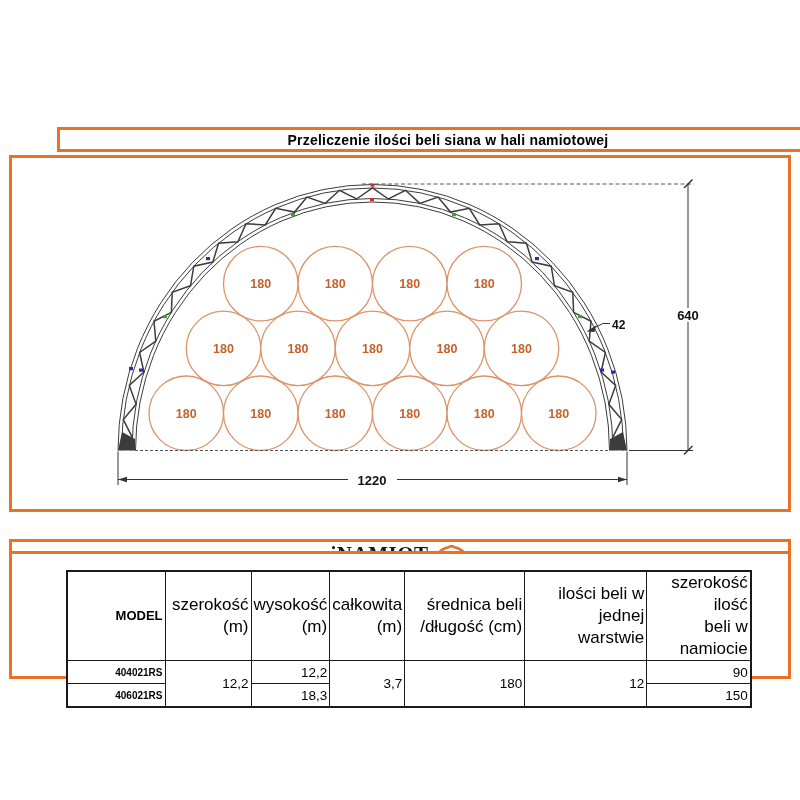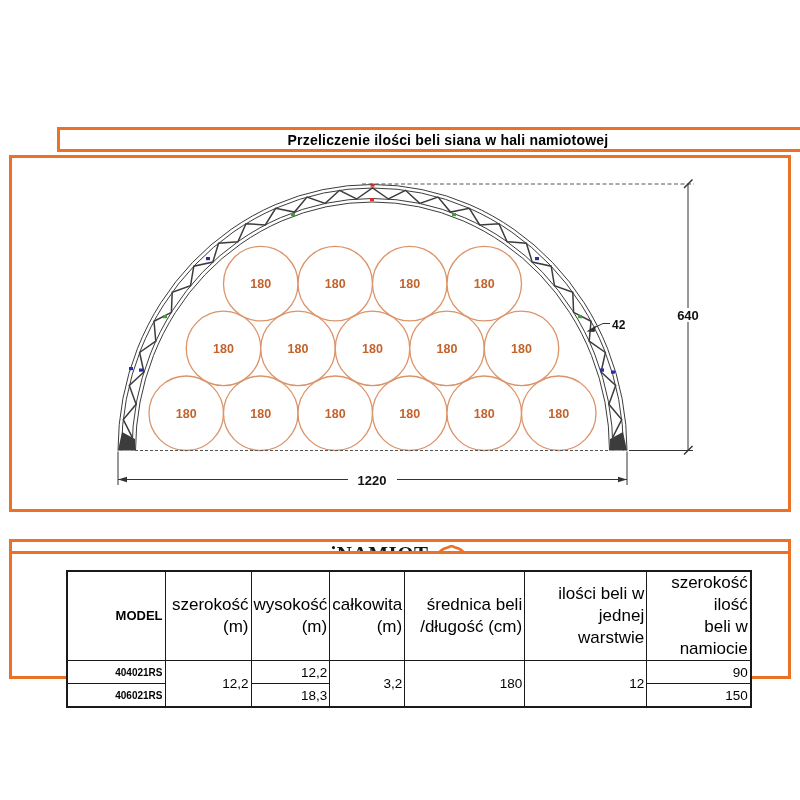--- a/index.html
+++ b/index.html
@@ -162,21 +162,21 @@
             <div>szerokość ilość</div>
             <div>beli w namiocie</div>
           </th>
         </tr>
       </thead>
       <tbody>
         <tr>
           <td class="model-cell">404021RS</td>
           <td rowspan="2">12,2</td>
           <td>12,2</td>
-          <td rowspan="2">3,2</td>
+          <td rowspan="2">3,7</td>
           <td rowspan="2">180</td>
           <td rowspan="2">12</td>
           <td>90</td>
         </tr>
         <tr>
           <td class="model-cell">406021RS</td>
           <td>18,3</td>
           <td>150</td>
         </tr>
       </tbody>

